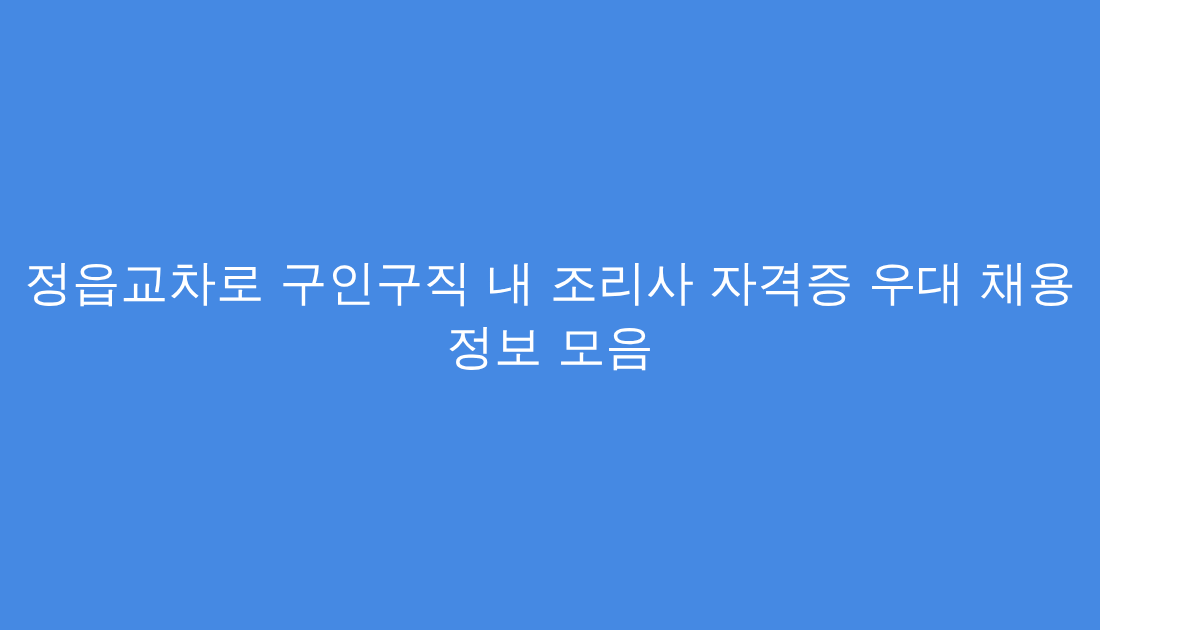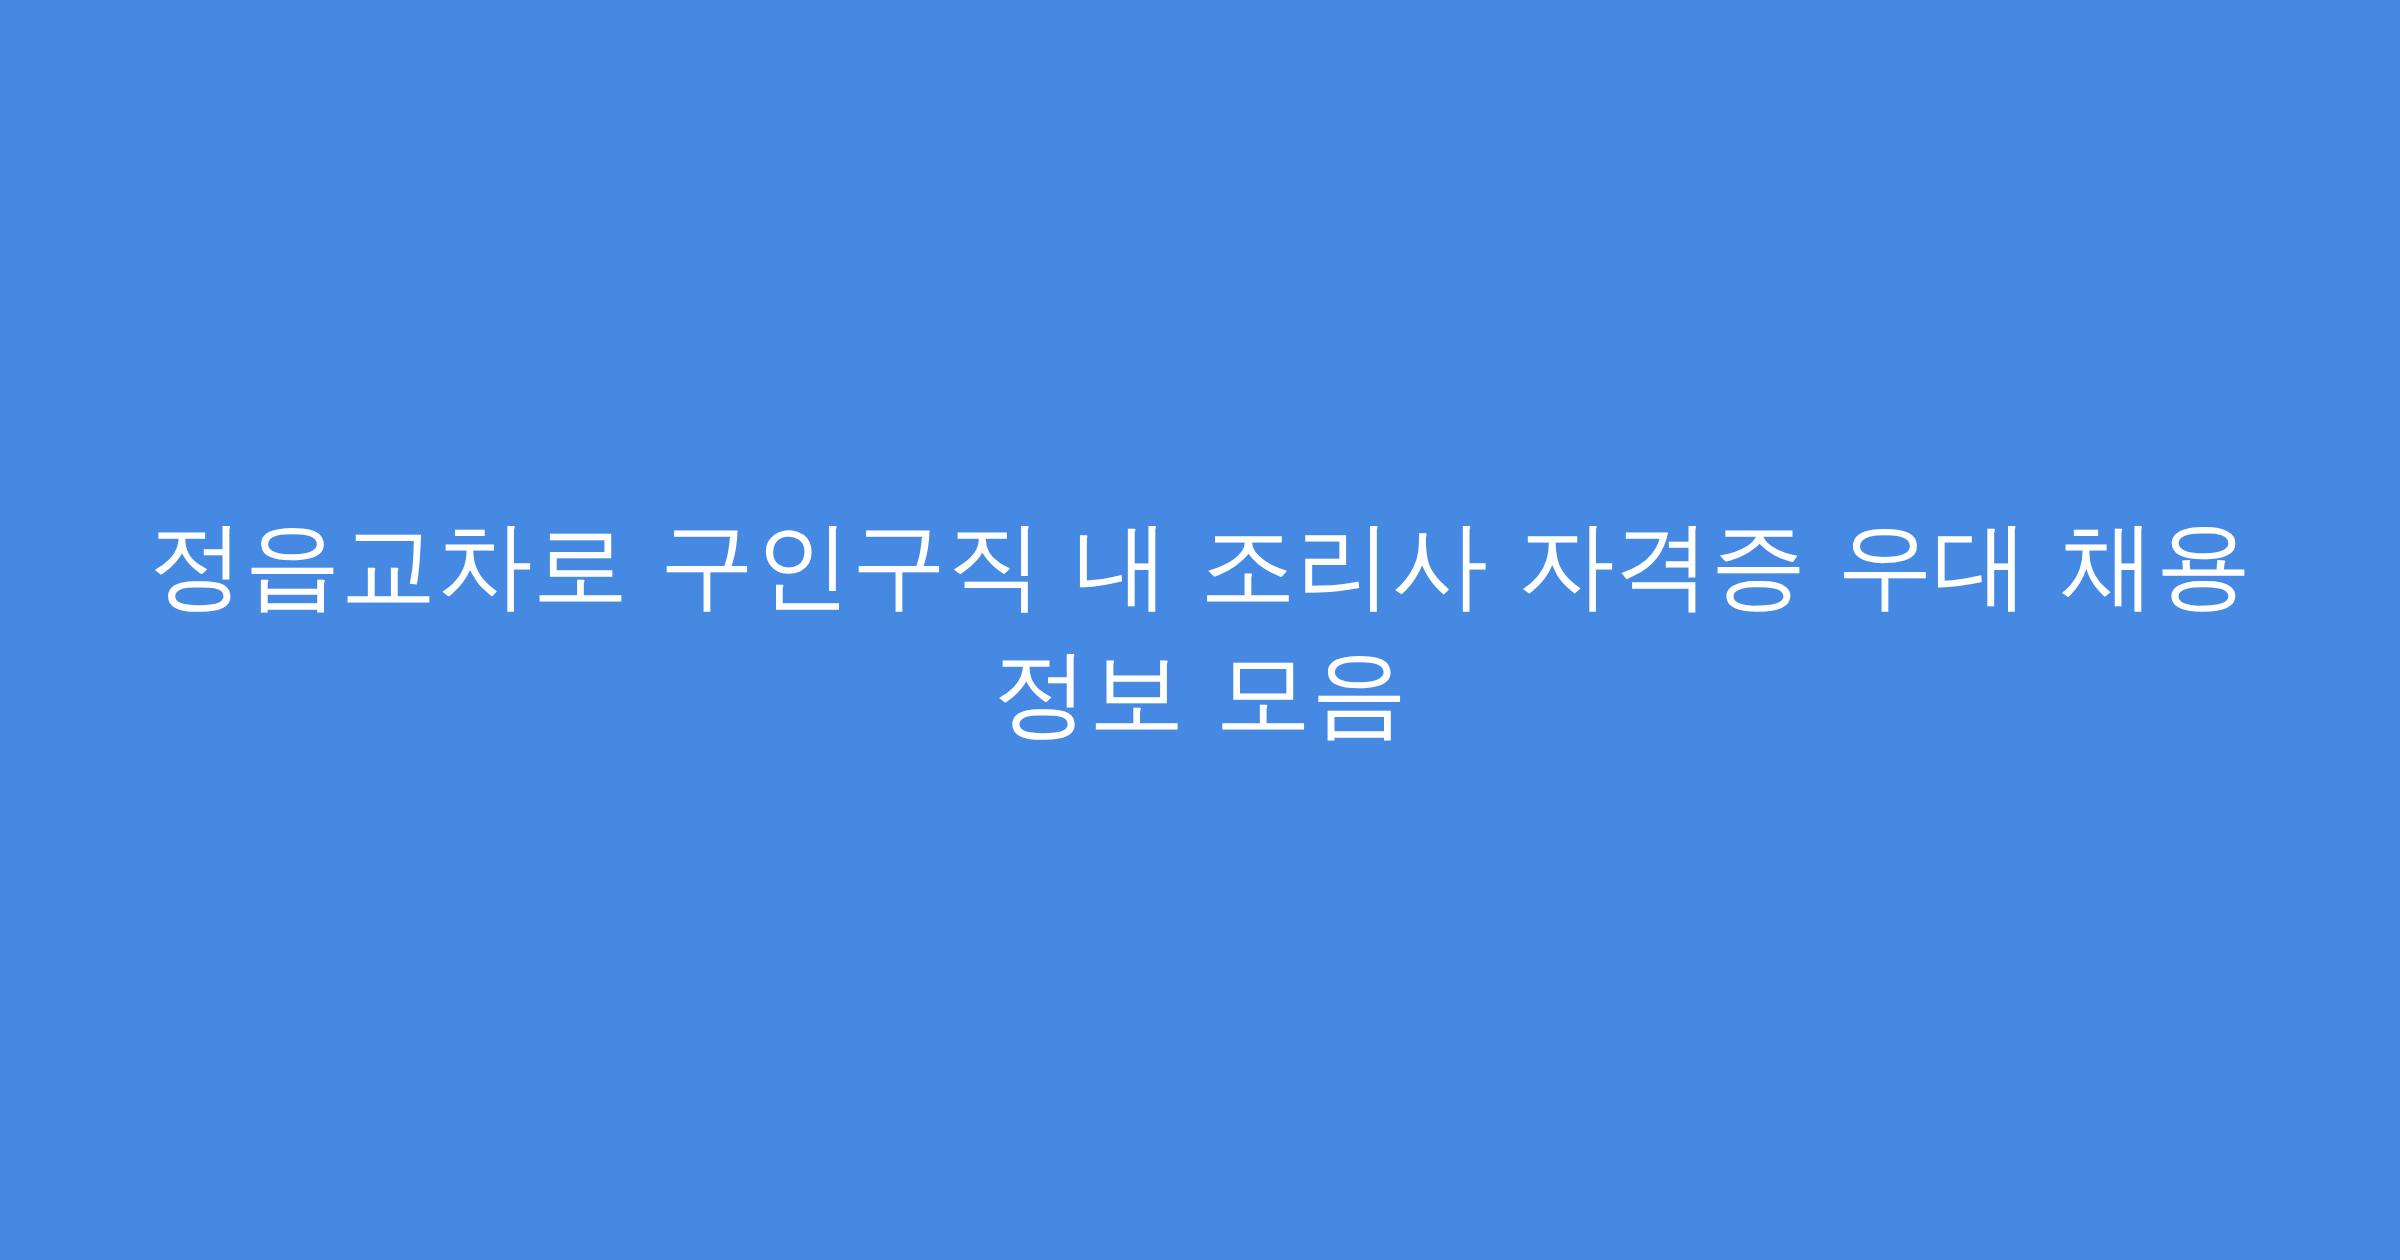--- a/index.html
+++ b/index.html
@@ -45,21 +45,21 @@
     line-height: 64px;
     letter-spacing: 0;
     word-break: keep-all;
     white-space: normal;
     text-rendering: geometricPrecision;
   }
 </style>
 </head>
 <body>
 
-<div class="og-card" style="background-color: rgb(69, 137, 227); width: 1200px; height: 630px;">
+<div class="og-card" style="background-color: rgb(69, 137, 227); width: 1100px; height: 630px;">
 
   <div class="title-block">
 
     <h1 class="og-title" style="color: rgb(255, 255, 255); font-size: 48px; line-height: 64px; text-align: center;">정읍교차로 구인구직 내 조리사 자격증 우대 채용 정보 모음</h1>
 
   </div>
 
 </div>
 
 </body></html>

